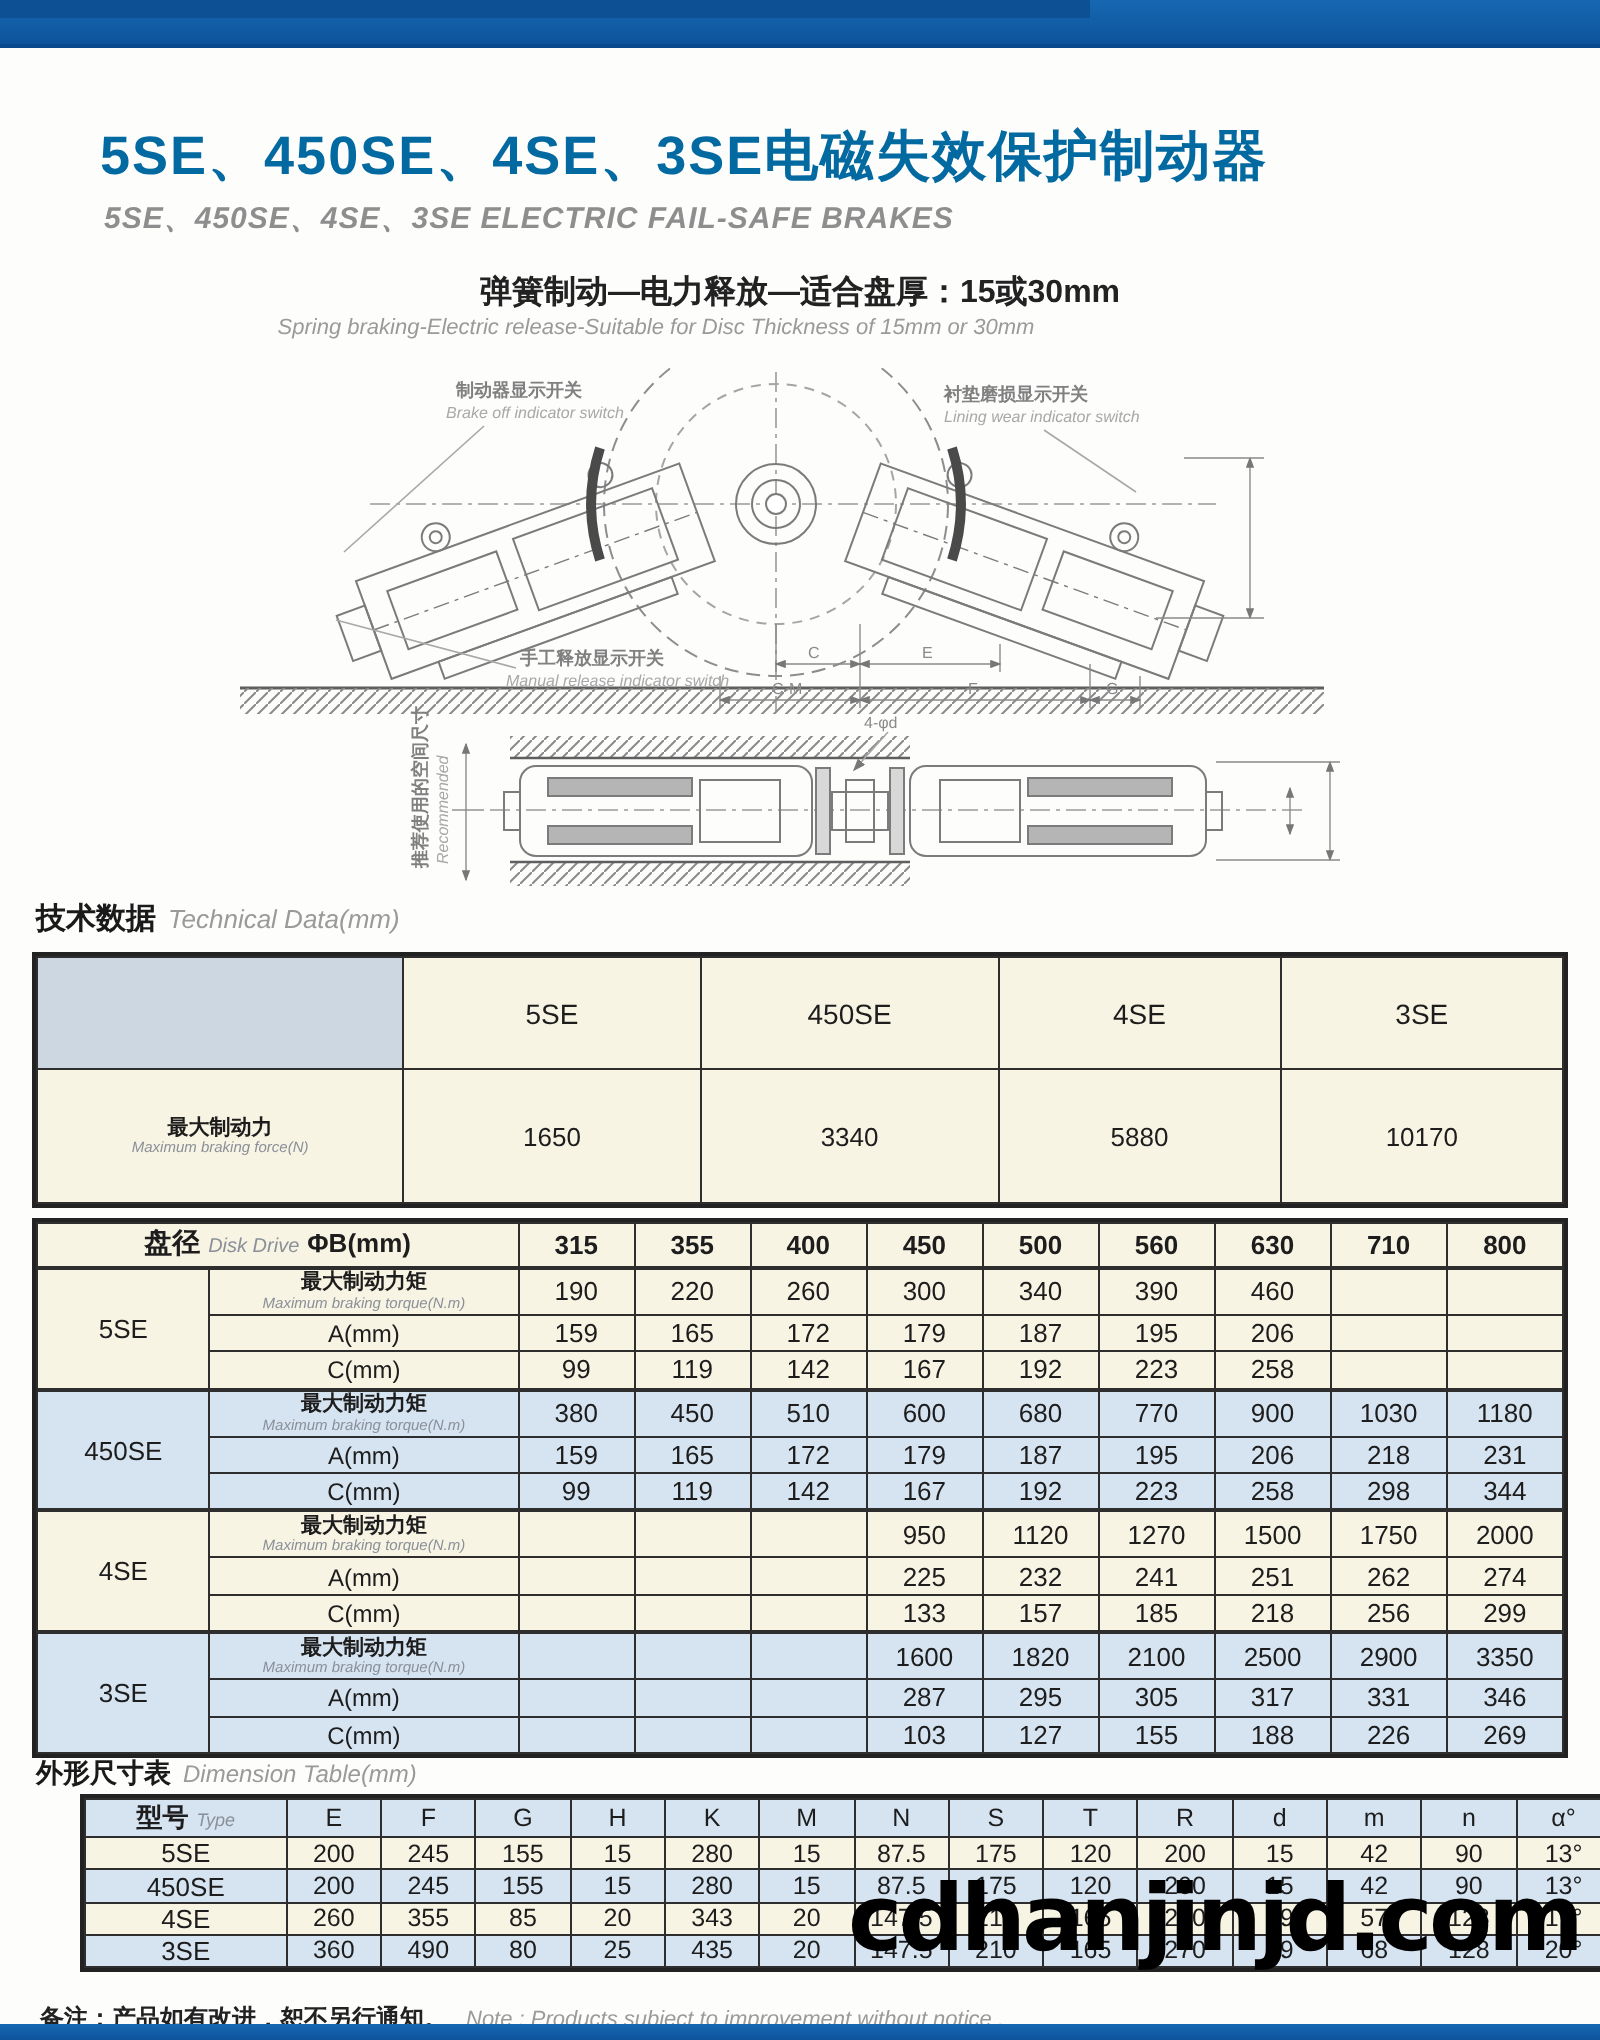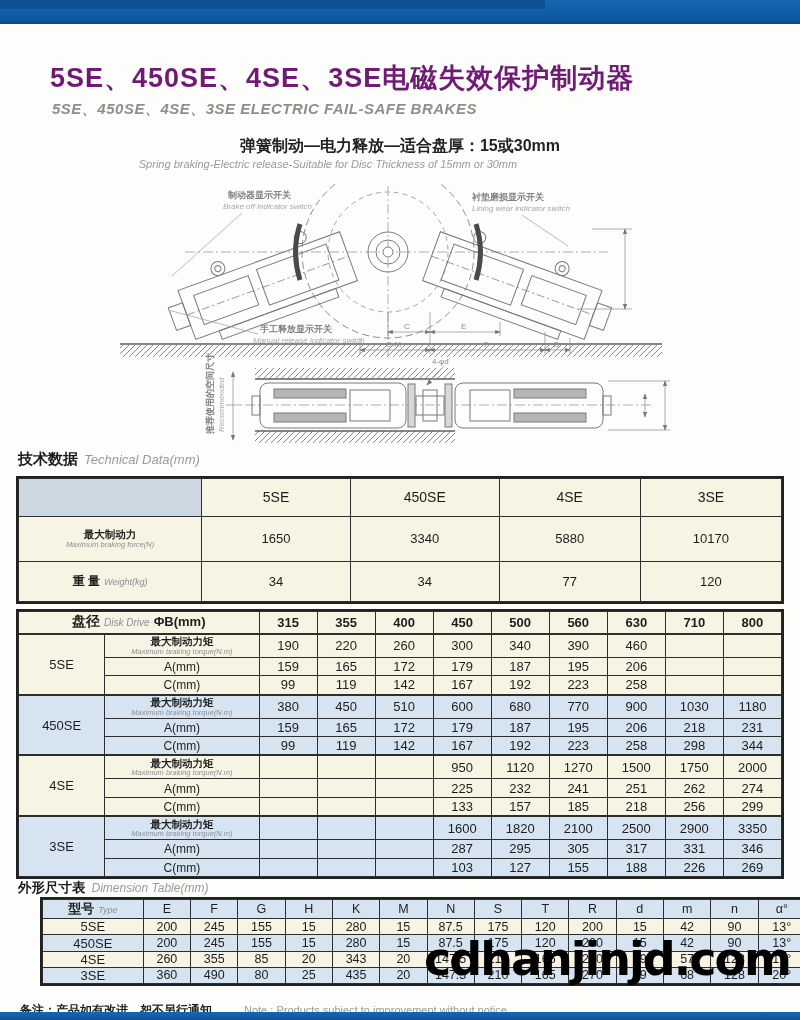--- a/index.html
+++ b/index.html
@@ -7,21 +7,21 @@
     width:800px;height:1020px;position:relative;overflow:hidden;background:#fdfdfc;
     font-family:"Liberation Sans","DejaVu Sans",sans-serif;color:#1d1d1d;
   }
   
   .topbar{position:absolute;top:0;left:0;width:800px;height:22px;
     background:linear-gradient(#1767b2,#0d549c);border-bottom:2px solid #0a4a8c;}
   .topbar-dark{position:absolute;top:0;left:0;width:545px;height:9px;background:#0d5094;}
   .bottombar{position:absolute;left:0;top:1012px;width:800px;height:8px;
     background:linear-gradient(#1767b2,#0d549c);}
   
-  .title-cn{position:absolute;left:50px;top:60px;font-size:27px;font-weight:bold;color:#701a75;letter-spacing:1px;white-space:nowrap;}
+  .title-cn{position:absolute;left:50px;top:60px;font-size:27px;font-weight:bold;color:#0369a1;letter-spacing:1px;white-space:nowrap;}
   .title-en{position:absolute;left:52px;top:100px;font-size:15px;font-weight:bold;font-style:italic;color:#8e8e8e;letter-spacing:.5px;white-space:nowrap;}
   .feature-cn{position:absolute;left:0;top:136px;width:800px;text-align:center;font-size:16px;font-weight:bold;color:#222;}
   .feature-en{position:absolute;left:0;top:158px;width:656px;text-align:center;font-size:11px;font-style:italic;color:#9a9a9a;}
   .diagram{position:absolute;left:20px;top:184px;}
   
   .sec{position:absolute;left:18px;white-space:nowrap;}
   .sec .cnh{font-size:15px;font-weight:bold;color:#1a1a1a;}
   .sec .enh{font-size:13px;font-style:italic;color:#9a9a9a;margin-left:6px;}
   
   .tbl{position:absolute;left:16px;width:768px;border:2px solid #222;box-sizing:border-box;background:#fff;}
@@ -37,21 +37,21 @@
   .stack .en{display:block;font-size:7.5px;margin-left:0;line-height:1;}
   .model{font-weight:bold;font-size:14px;}
   .unit{font-weight:bold;font-size:13px;margin-left:4px;}
   .gtop td{border-top-width:2px;}
   .thickb td{border-bottom-width:2px;}
   #dim-table td{font-size:12.5px;}
   #dim-table .model{font-size:13px;}
   
   .note{position:absolute;left:20px;top:1000px;white-space:nowrap;}
   .note .cnn{font-size:12px;font-weight:bold;color:#222;}
-  .note .enn{font-size:11px;color:#9a9a9a;margin-left:20px;}
+  .note .enn{font-size:11px;font-style:italic;color:#9a9a9a;margin-left:9px;}
   
   .watermark{position:absolute;left:424px;top:932px;z-index:10;font-family:"DejaVu Sans",sans-serif;
     font-size:46px;font-weight:bold;letter-spacing:-2px;color:#000;}
   
   .dlab{font-size:9px;font-weight:bold;fill:#808080;}
   .dlabe{font-size:8px;font-style:italic;fill:#a8a8a8;}
   .dimt{font-size:8px;fill:#8a8a8a;}
 </style>
 </head>
 <body>
@@ -225,27 +225,20 @@
         <tr class="cream">
           <td class="stack">
             <span class="cn">最大制动力</span>
             <span class="en">Maximum braking force(N)</span>
           </td>
           <td>1650</td>
           <td>3340</td>
           <td>5880</td>
           <td>10170</td>
         </tr>
-        <tr class="cream">
-          <td><span class="cn">重 量</span><span class="en">Weight(kg)</span></td>
-          <td>34</td>
-          <td>34</td>
-          <td>77</td>
-          <td>120</td>
-        </tr>
       </tbody>
     </table>
 </div>
 
 <div class="tbl" id="disk-table" style="top:609px;height:270px;">
   <table>
       <colgroup>
     <col style="width:11.3%">
         <col style="width:20.2%">
     <col style="width:7.6%">

